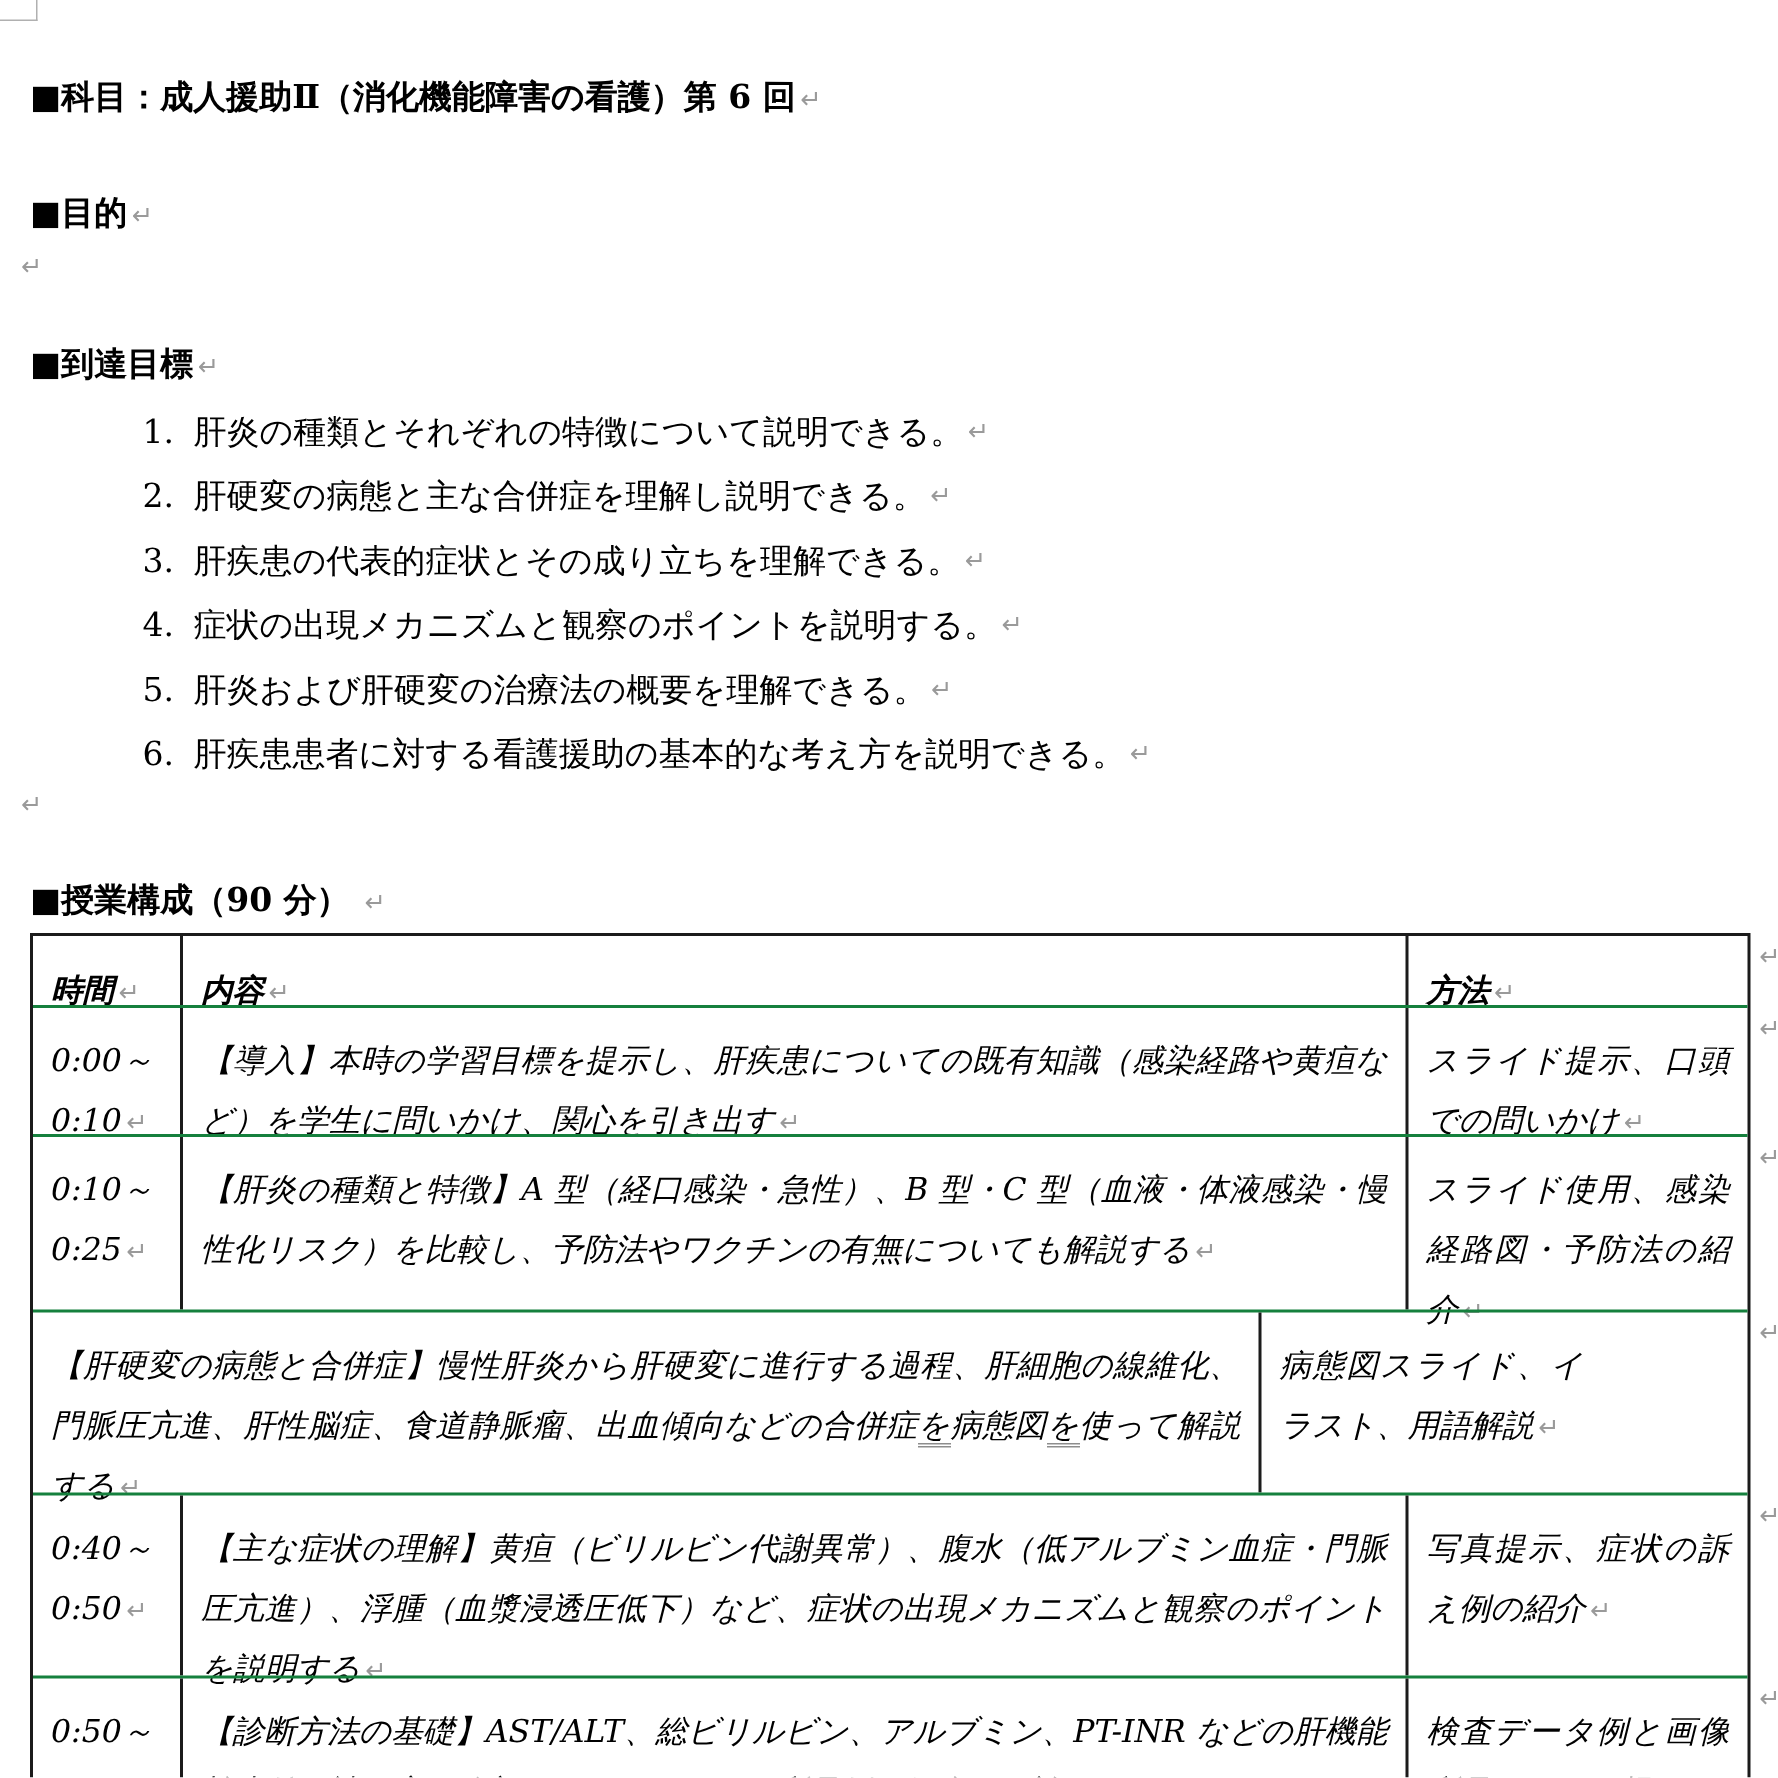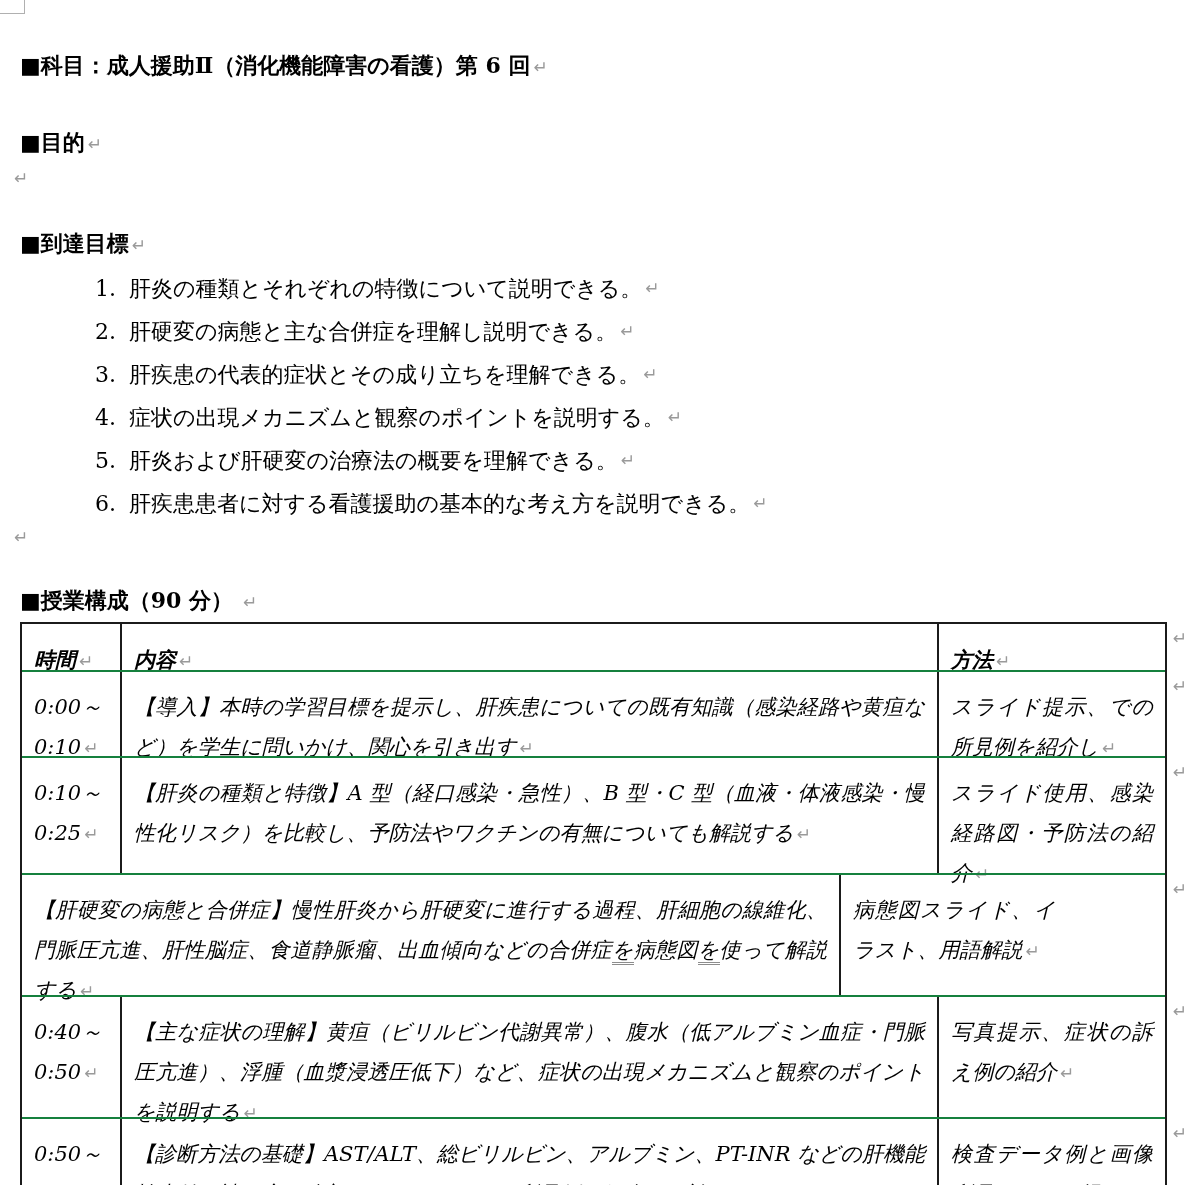--- a/index.html
+++ b/index.html
@@ -125,21 +125,21 @@
         <div class="cell c-method"><span>方法</span><span class="pilcrow">↵</span></div>
         <span class="row-pilcrow pilcrow">↵</span>
       </div>
 
       <div class="t-row" style="height:84px">
         <div class="cell c-time">
           <div class="time-line">0:00～</div>
           <div class="time-line"><span>0:10</span><span class="pilcrow">↵</span></div>
         </div>
         <div class="cell c-content"><span>【導入】本時の学習目標を提示し、肝疾患についての既有知識（感染経路や黄疸など）を学生に問いかけ、関心を引き出す</span><span class="pilcrow">↵</span></div>
-        <div class="cell c-method"><span>スライド提示、での所見例を紹介し</span><span class="pilcrow">↵</span></div>
+        <div class="cell c-method"><span>スライド提示、口頭での問いかけ</span><span class="pilcrow">↵</span></div>
         <span class="row-pilcrow pilcrow">↵</span>
       </div>
 
       <div class="t-row" style="height:115px">
         <div class="cell c-time">
           <div class="time-line">0:10～</div>
           <div class="time-line"><span>0:25</span><span class="pilcrow">↵</span></div>
         </div>
         <div class="cell c-content"><span>【肝炎の種類と特徴】A 型（経口感染・急性）、B 型・C 型（血液・体液感染・慢性化リスク）を比較し、予防法やワクチンの有無についても解説する</span><span class="pilcrow">↵</span></div>
         <div class="cell c-method"><span>スライド使用、感染経路図・予防法の紹介</span><span class="pilcrow">↵</span></div>

